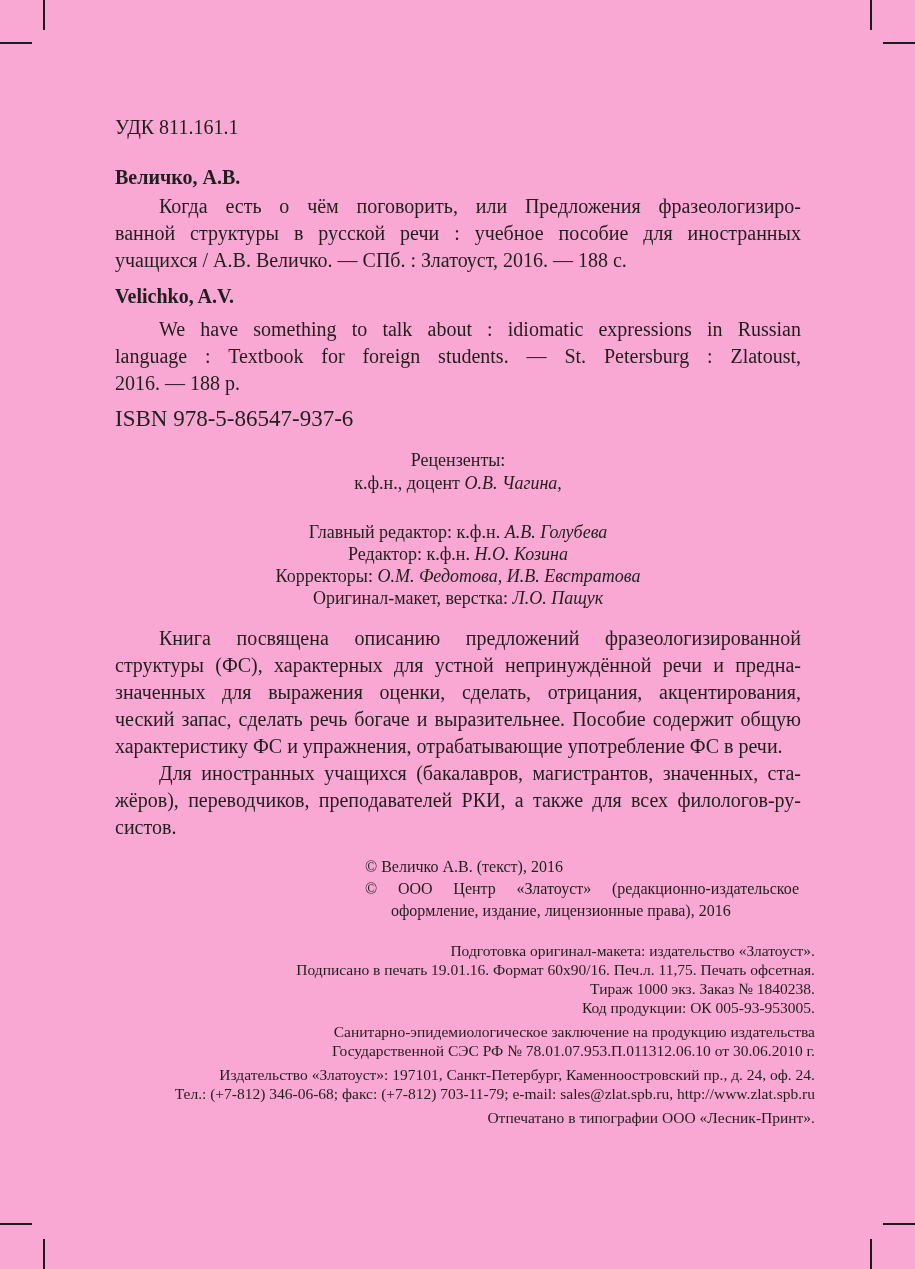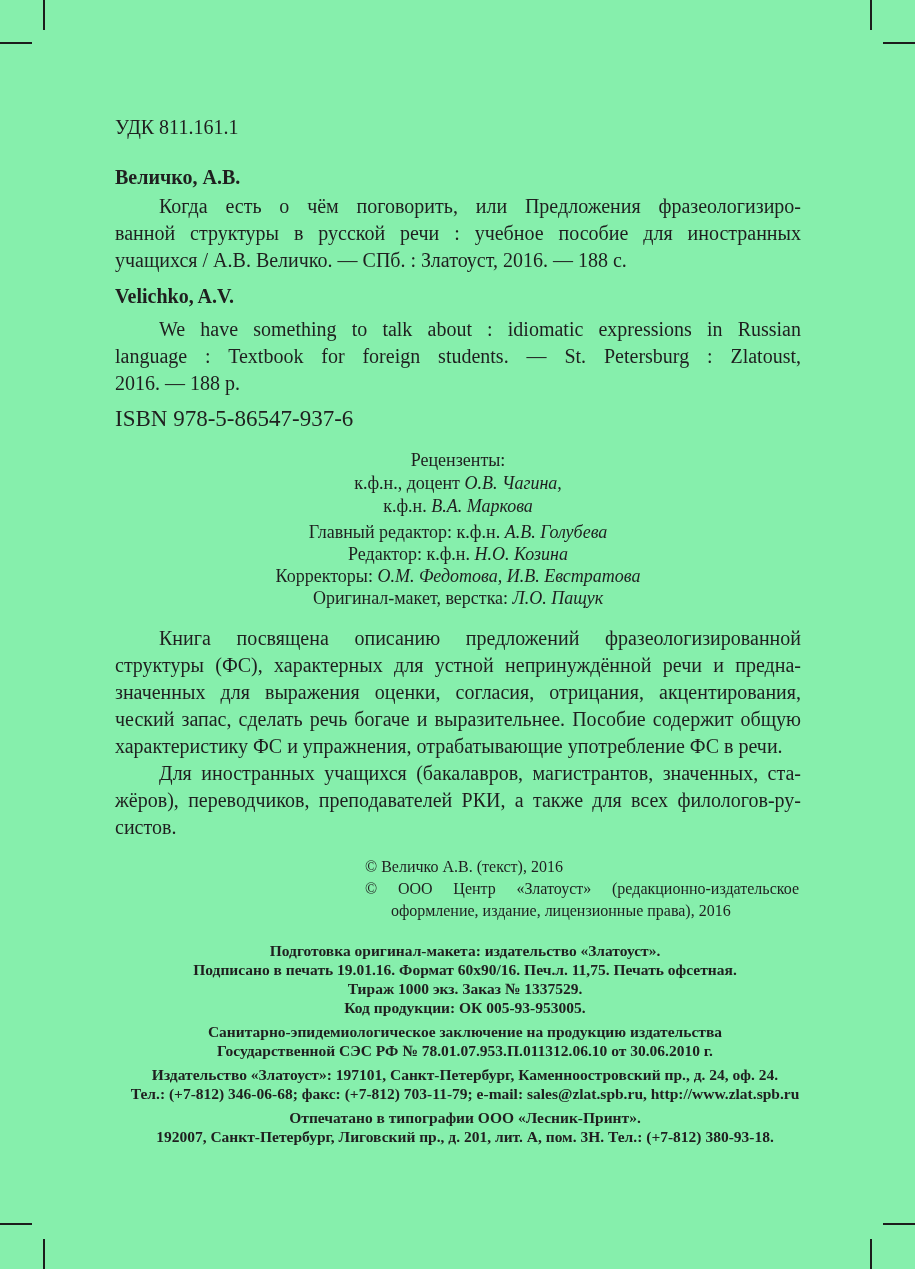--- a/index.html
+++ b/index.html
@@ -1,20 +1,20 @@
 <!DOCTYPE html>
 <html><head>
 <meta charset="utf-8">
 <style>
   html, body { margin: 0; padding: 0; background: #ffffff; }
   .page {
     position: relative;
     width: 915px;
     height: 1269px;
-    background: #86efac;
+    background: #f9a8d4;
     font-family: "Liberation Serif", "DejaVu Serif", serif;
     color: #1f1f1f;
     overflow: hidden;
   }
   
   .crop { position: absolute; background: #1c1c1c; }
   .cm-v { width: 2px; height: 30px; }
   .cm-h { width: 32px; height: 2px; }
   .tl-v { left: 43px; top: 0; }
   .tl-h { left: 0; top: 42px; }
@@ -51,21 +51,21 @@
   .annot .jpara > div { text-align: justify; text-align-last: justify; }
   .annot .jpara > div:last-child { text-align-last: left; }
 
   .copyright { top: 856px; left: 250px; width: 434px; font-size: 16px; line-height: 22px; }
   .copyright > div { text-align: left; }
   .copyright > div:nth-child(2) { text-align: justify; text-align-last: justify; text-justify: inter-word; }
   .copyright > div:nth-child(3) { padding-left: 26px; }
 
   .imprint { top: 941px; width: 700px; font-size: 15.5px; line-height: 19px; }
   .imprint .iblock { margin-bottom: 5px; }
-  .imprint .iblock > div { text-align: center; font-weight: bold; }
+  .imprint .iblock > div { text-align: right; }
 </style>
 </head>
 <body>
 
 <div class="page">
 
   <div class="crop cm-v tl-v"></div>
   <div class="crop cm-h tl-h"></div>
   <div class="crop cm-v tr-v"></div>
   <div class="crop cm-h tr-h"></div>
@@ -91,67 +91,65 @@
         <div>language : Textbook for foreign students. — St. Petersburg : Zlatoust,</div>
         <div>2016. — 188 p.</div>
       </div>
 
     <div class="abs isbn">ISBN 978-5-86547-937-6</div>
 
     <div class="abs cblock reviewers">
       <div>Рецензенты:</div>
       <div>
           <div><span>к.ф.н., доцент </span><span class="it">О.В. Чагина,</span></div>
-          <div><span>к.ф.н. </span><span class="it">В.А. Маркова</span></div>
         </div>
     </div>
 
     <div class="abs cblock staff">
         <div><span>Главный редактор: к.ф.н. </span><span class="it">А.В. Голубева</span></div>
         <div><span>Редактор: к.ф.н. </span><span class="it">Н.О. Козина</span></div>
         <div><span>Корректоры: </span><span class="it">О.М. Федотова, И.В. Евстратова</span></div>
         <div><span>Оригинал-макет, верстка: </span><span class="it">Л.О. Пащук</span></div>
       </div>
 
     <div class="abs annot">
       <div class="jpara indent">
           <div>Книга посвящена описанию предложений фразеологизированной</div>
           <div>структуры (ФС), характерных для устной непринуждённой речи и предна-</div>
-          <div>значенных для выражения оценки, согласия, отрицания, акцентирования,</div>
+          <div>значенных для выражения оценки, сделать, отрицания, акцентирования,</div>
           <div>ческий запас, сделать речь богаче и выразительнее. Пособие содержит общую</div>
           <div>характеристику ФС и упражнения, отрабатывающие употребление ФС в речи.</div>
         </div>
       <div class="jpara indent">
           <div>Для иностранных учащихся (бакалавров, магистрантов, значенных, ста-</div>
           <div>жёров), переводчиков, преподавателей РКИ, а также для всех филологов-ру-</div>
           <div>систов.</div>
         </div>
     </div>
 
     <div class="abs copyright">
         <div>© Величко А.В. (текст), 2016</div>
         <div>© ООО Центр «Златоуст» (редакционно-издательское</div>
         <div>оформление, издание, лицензионные права), 2016</div>
       </div>
 
     <div class="abs imprint">
       <div class="iblock">
           <div>Подготовка оригинал-макета: издательство «Златоуст».</div>
           <div>Подписано в печать 19.01.16. Формат 60х90/16. Печ.л. 11,75. Печать офсетная.</div>
-          <div>Тираж 1000 экз. Заказ № 1337529.</div>
+          <div>Тираж 1000 экз. Заказ № 1840238.</div>
           <div>Код продукции: ОК 005-93-953005.</div>
         </div>
       <div class="iblock">
           <div>Санитарно-эпидемиологическое заключение на продукцию издательства</div>
           <div>Государственной СЭС РФ № 78.01.07.953.П.011312.06.10 от 30.06.2010 г.</div>
         </div>
       <div class="iblock">
           <div>Издательство «Златоуст»: 197101, Санкт-Петербург, Каменноостровский пр., д. 24, оф. 24.</div>
           <div>Тел.: (+7-812) 346-06-68; факс: (+7-812) 703-11-79; e-mail: sales@zlat.spb.ru, http://www.zlat.spb.ru</div>
         </div>
       <div class="iblock">
           <div>Отпечатано в типографии ООО «Лесник-Принт».</div>
-          <div>192007, Санкт-Петербург, Лиговский пр., д. 201, лит. А, пом. 3Н. Тел.: (+7-812) 380-93-18.</div>
         </div>
     </div>
 
   </div>
 </div>
 
 </body></html>

